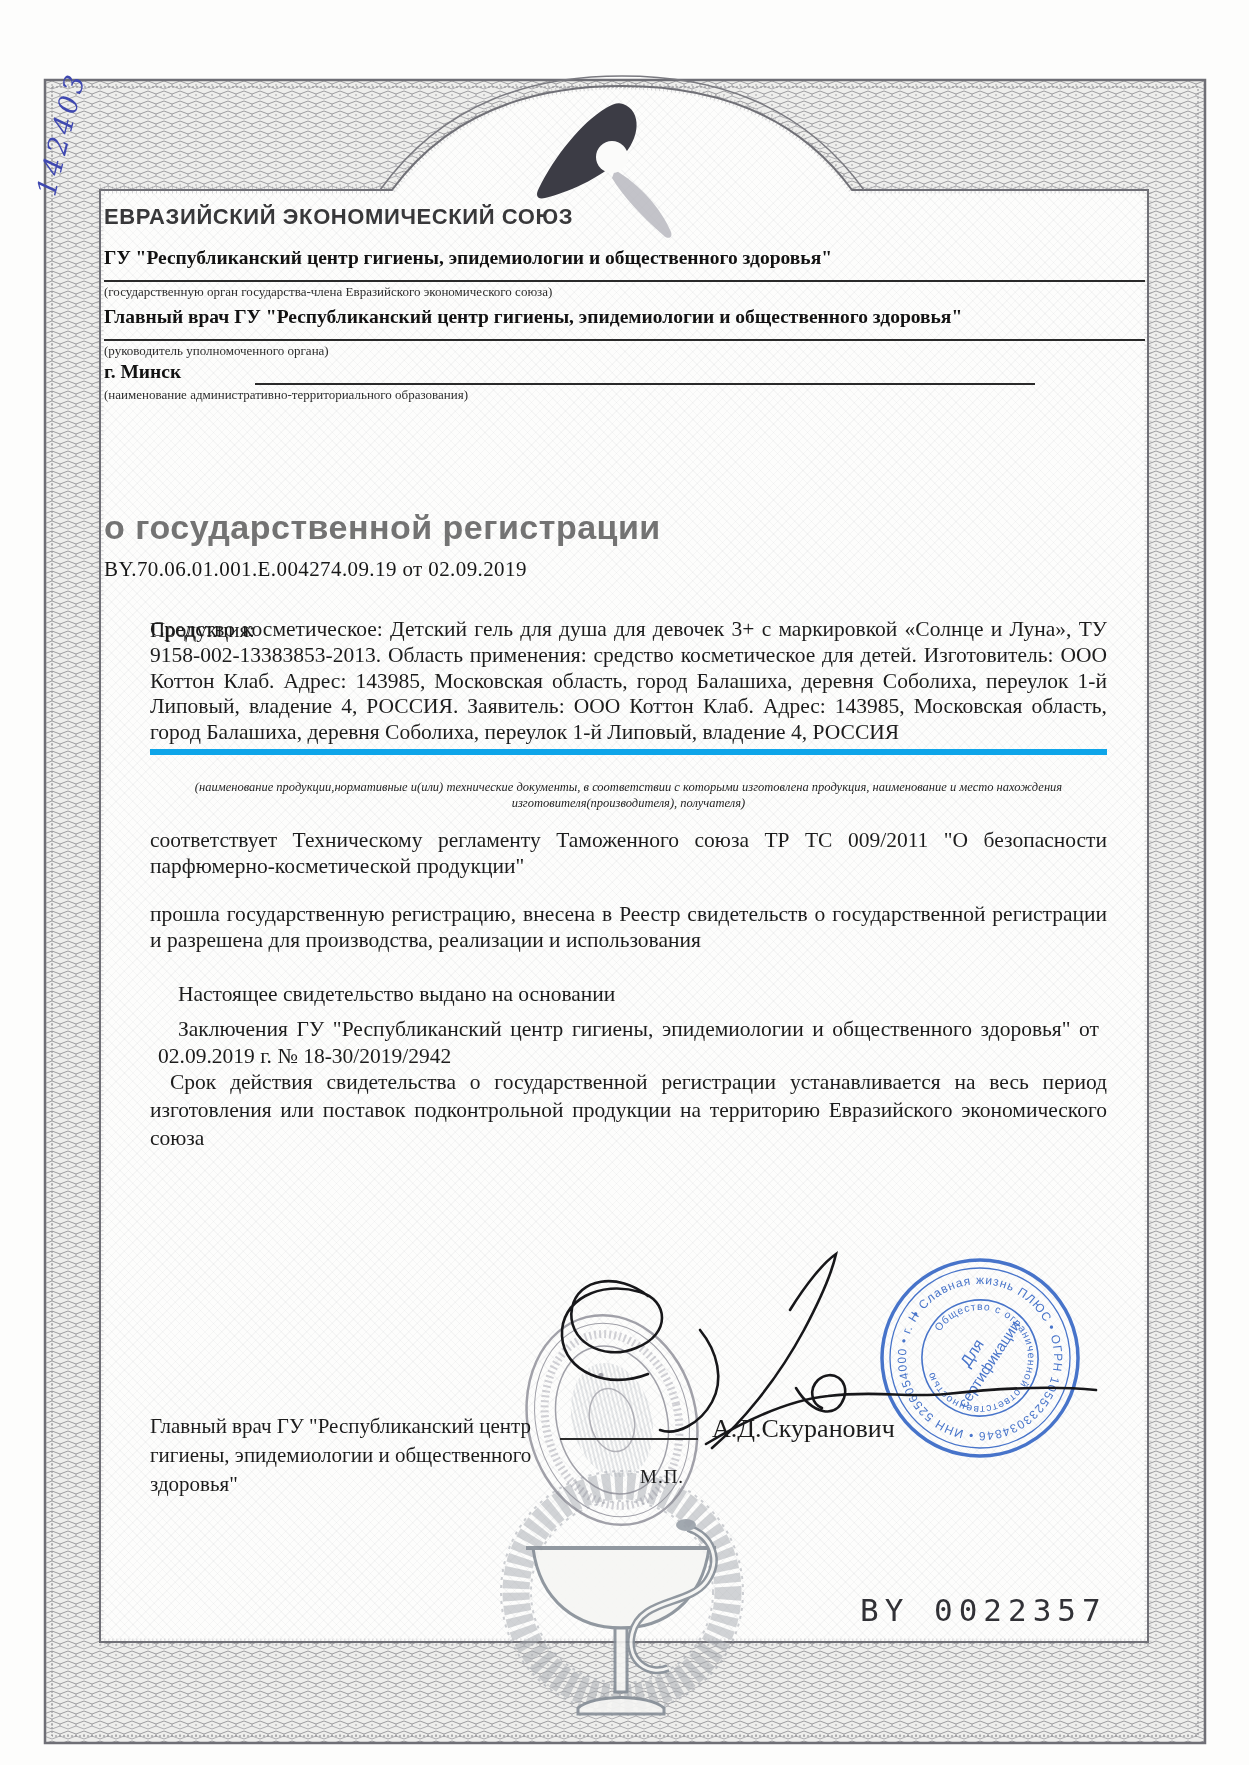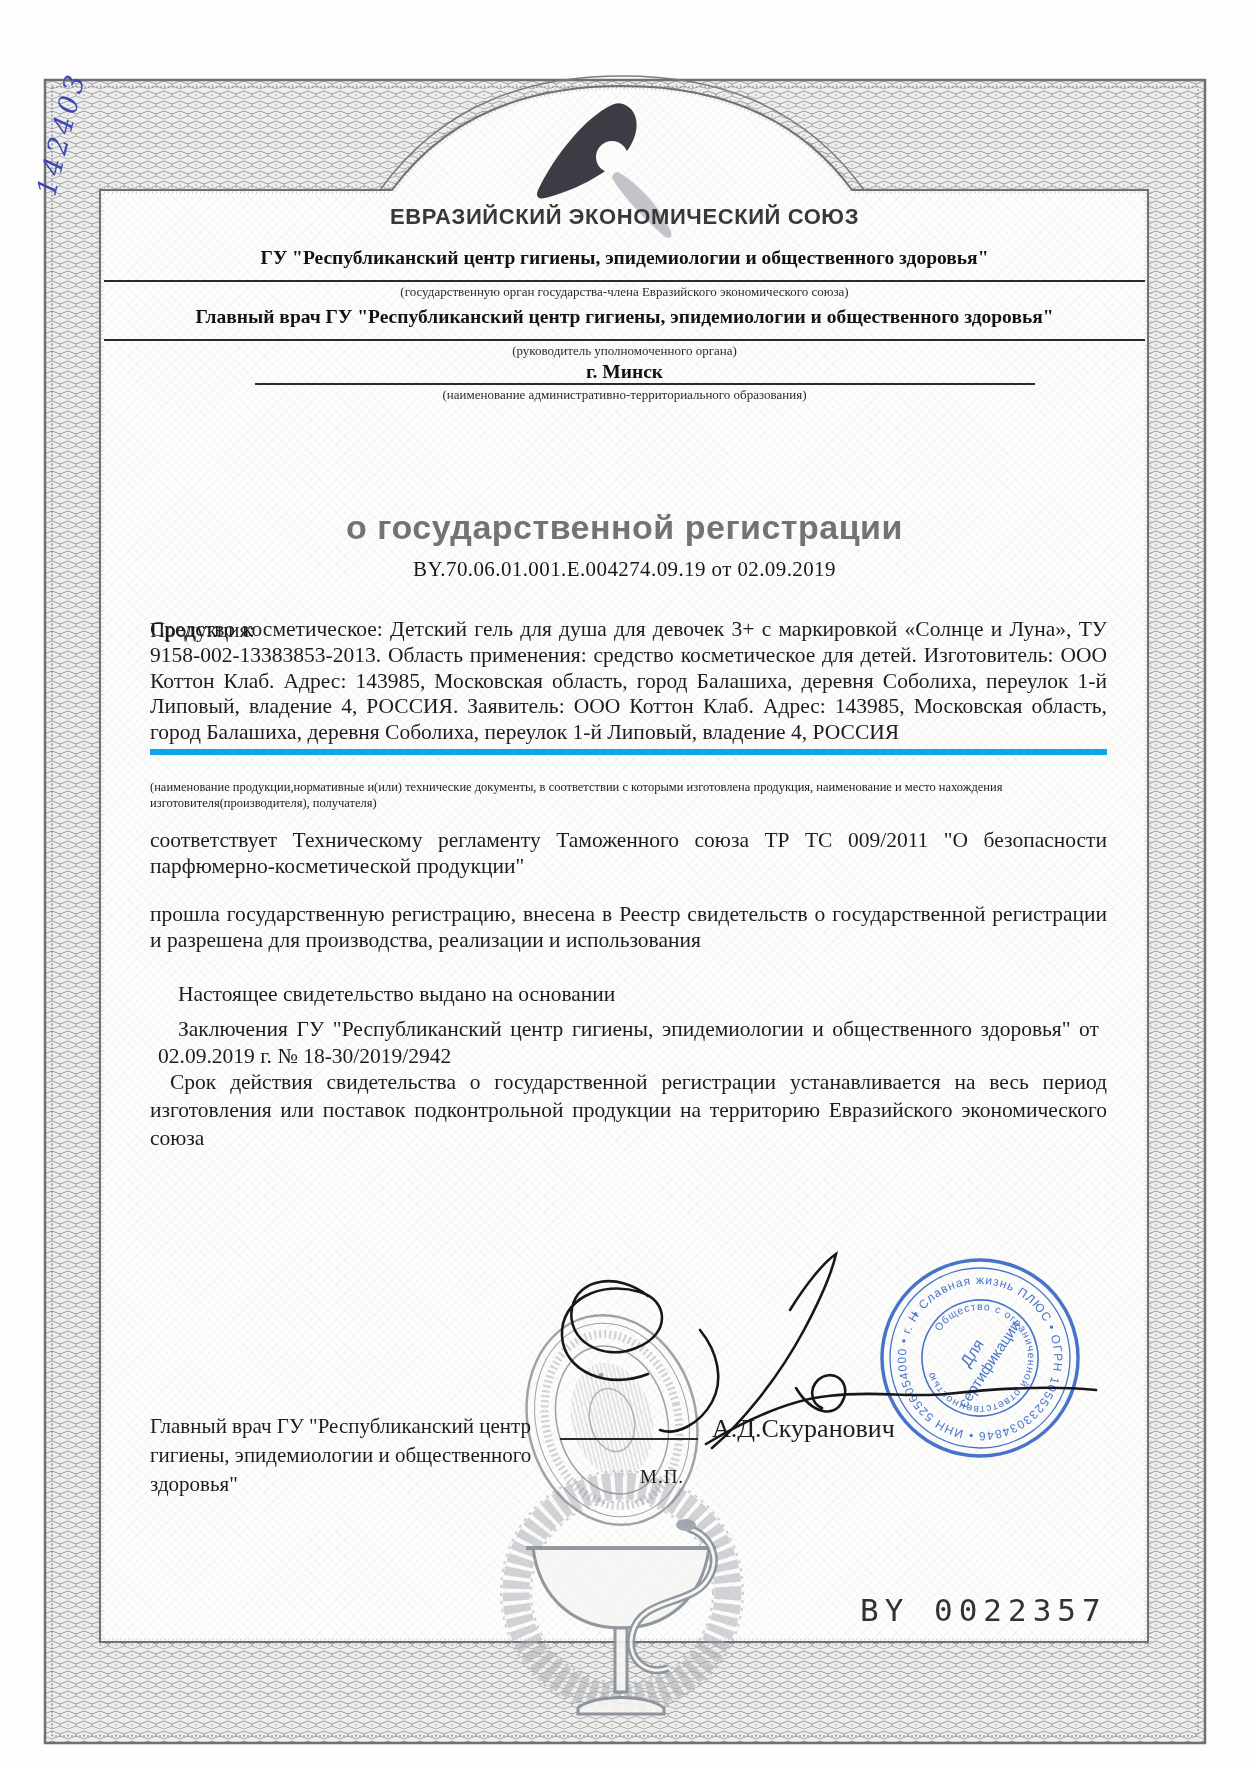--- a/index.html
+++ b/index.html
@@ -9,21 +9,21 @@
     font-family:"Liberation Serif", serif;color:#1c1c1c;
   }
   .texture{
     position:absolute;left:46px;top:81px;width:1158px;height:1661px;
     background:
       repeating-linear-gradient(45deg, rgba(110,115,125,.05) 0 1px, transparent 1px 6px),
       repeating-linear-gradient(-45deg, rgba(110,115,125,.05) 0 1px, transparent 1px 6px);
     pointer-events:none;
   }
   .abs{position:absolute;}
-  .centered{left:104px;width:1041px;text-align:center;}
+  .centered{left:104px;width:1041px;}
   .handwritten{
     left:-14px;top:118px;width:150px;
     transform:rotate(-76deg);transform-origin:center;
     font-family:"DejaVu Serif", serif;font-style:italic;
     font-size:27px;letter-spacing:4px;color:#3f48b0;text-align:center;
   }
   .union-title{
     top:204px;font-family:"Liberation Sans", sans-serif;
     font-size:22px;font-weight:700;color:#38383a;letter-spacing:.6px;
   }
@@ -39,22 +39,22 @@
   }
   .subtitle{
     top:508px;font-family:"Liberation Sans", sans-serif;
     font-size:34px;font-weight:700;color:#737373;letter-spacing:.5px;
   }
   .reg-number{top:557px;font-size:21px;letter-spacing:.4px;color:#171717;}
   .body-block{left:150px;width:957px;font-size:21.5px;line-height:25.8px;text-align:justify;}
   .label{font-size:21px;margin-top:30px;}
   .underlined{border-bottom:6px solid #0ea5e9;padding-bottom:3px;}
   .italic-caption{
-    left:150px;width:957px;top:779px;text-align:left;
-    font-size:12.5px;line-height:16px;color:#232323;
+    left:150px;width:957px;top:779px;text-align:center;
+    font-size:12.5px;font-style:italic;line-height:16px;color:#232323;
   }
   .para{margin:8px;}
   .indent{text-indent:20px;}
   .signer{left:150px;top:1412px;width:385px;font-size:21px;line-height:29px;text-align:left;}
   .sig-line{left:560px;top:1438px;width:138px;}
   .signer-name{left:712px;top:1414px;font-size:26px;}
   .mp{left:640px;top:1466px;font-size:19px;letter-spacing:1px;}
   .blank-number{
     left:860px;top:1592px;width:300px;
     font-family:"DejaVu Sans Mono", monospace;

